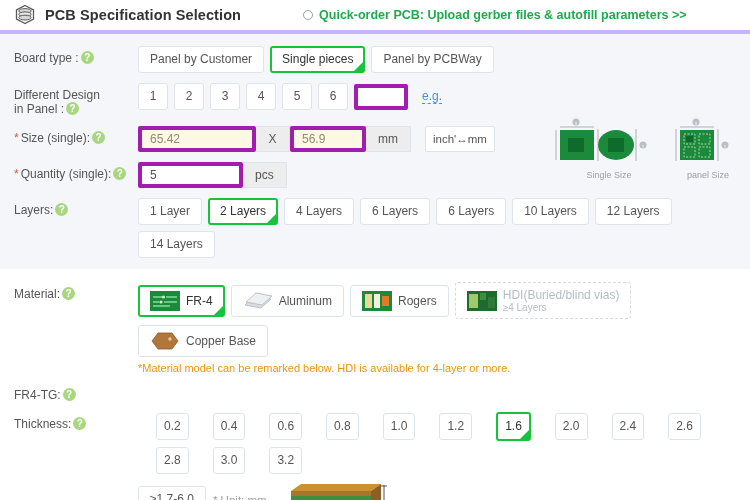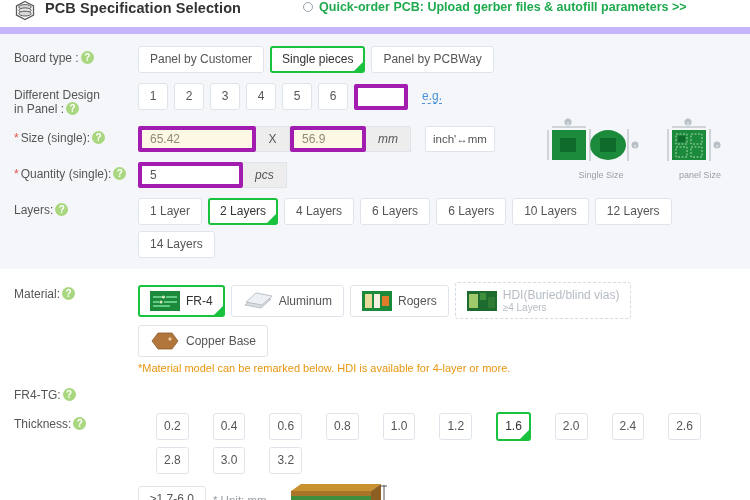--- a/index.html
+++ b/index.html
@@ -10,24 +10,24 @@
     font-size: 12px;
     color: #555;
     background: #fff;
     overflow: hidden;
   }
   .page { width: 750px; height: 500px; position: relative; }
 
   
   .header {
     height: 34px;
-    display: flex; align-items: flex-start;
+    display: flex; align-items: center;
     padding: 0 14px;
     background: #fff;
-    border-bottom: 7px solid #c4b5fd;
+    border-bottom: 4px solid #c4b5fd;
   }
   .hdr-icon { width: 22px; height: 22px; margin-right: 9px; flex: 0 0 auto; }
   .hdr-title {
     font-size: 14.5px; font-weight: bold; color: #333;
     letter-spacing: .1px;
   }
   .quick-order {
     margin-left: 62px;
     display: flex; align-items: center; gap: 6px;
     color: #1faa4e; font-weight: bold; font-size: 12.5px;
@@ -92,21 +92,21 @@
   .inp {
     height: 26px; border: 4px solid #a21caf; background: #fff;
     font-size: 12px; color: #555; padding: 0 8px;
     display: flex; align-items: center; border-radius: 2px;
   }
   .inp.cream { background: #fdf8e3; color: #8e8a78; }
   .inp.blank { width: 54px; }
   .suffix {
     height: 26px; border: 1px solid #dfe4ea; border-left: none;
     background: #ededed; color: #555; font-size: 12px;
-    padding: 0 12px; display: flex; align-items: center; font-style: italic;
+    padding: 0 12px; display: flex; align-items: center;
   }
   .xsep {
     height: 26px; width: 34px; border: 1px solid #dfe4ea; border-left: none;
     background: #ededed; color: #555; font-size: 12px;
     display: flex; align-items: center; justify-content: center;
   }
   .conv {
     height: 26px; border: 1px solid #dfe4ea; background: #fff;
     color: #555; font-size: 11.5px; padding: 0 7px;
     display: flex; align-items: center; border-radius: 2px; cursor: pointer;
@@ -119,21 +119,21 @@
   .size-group { display: flex; align-items: center; }
   .note { color: #e8960f; font-size: 11px; padding: 0 0 4px 138px; }
   .unitnote { color: #9aa0a6; font-size: 11.5px; margin-left: 1px; }
 
   
   .diagram { flex: 0 0 auto; margin-left: 10px; }
   .mat-thumb { width: 30px; height: 20px; margin-right: 6px; flex: 0 0 auto; border-radius: 1px; }
   .hdi-sub { font-size: 10px; color: #b6bcc3; line-height: 11px; }
   .mat-txt { text-align: left; line-height: 14px; }
   .size-diagrams {
-    position: absolute; right: 10px; top: 118px;
+    position: absolute; right: 2px; top: 118px;
     display: flex; align-items: flex-end; gap: 4px;
   }
   .caption { font-size: 9px; color: #9aa0a6; text-align: center; margin-top: 1px; }
 </style>
 </head>
 <body>
 
 <div class="page">
 
   <div class="header">

